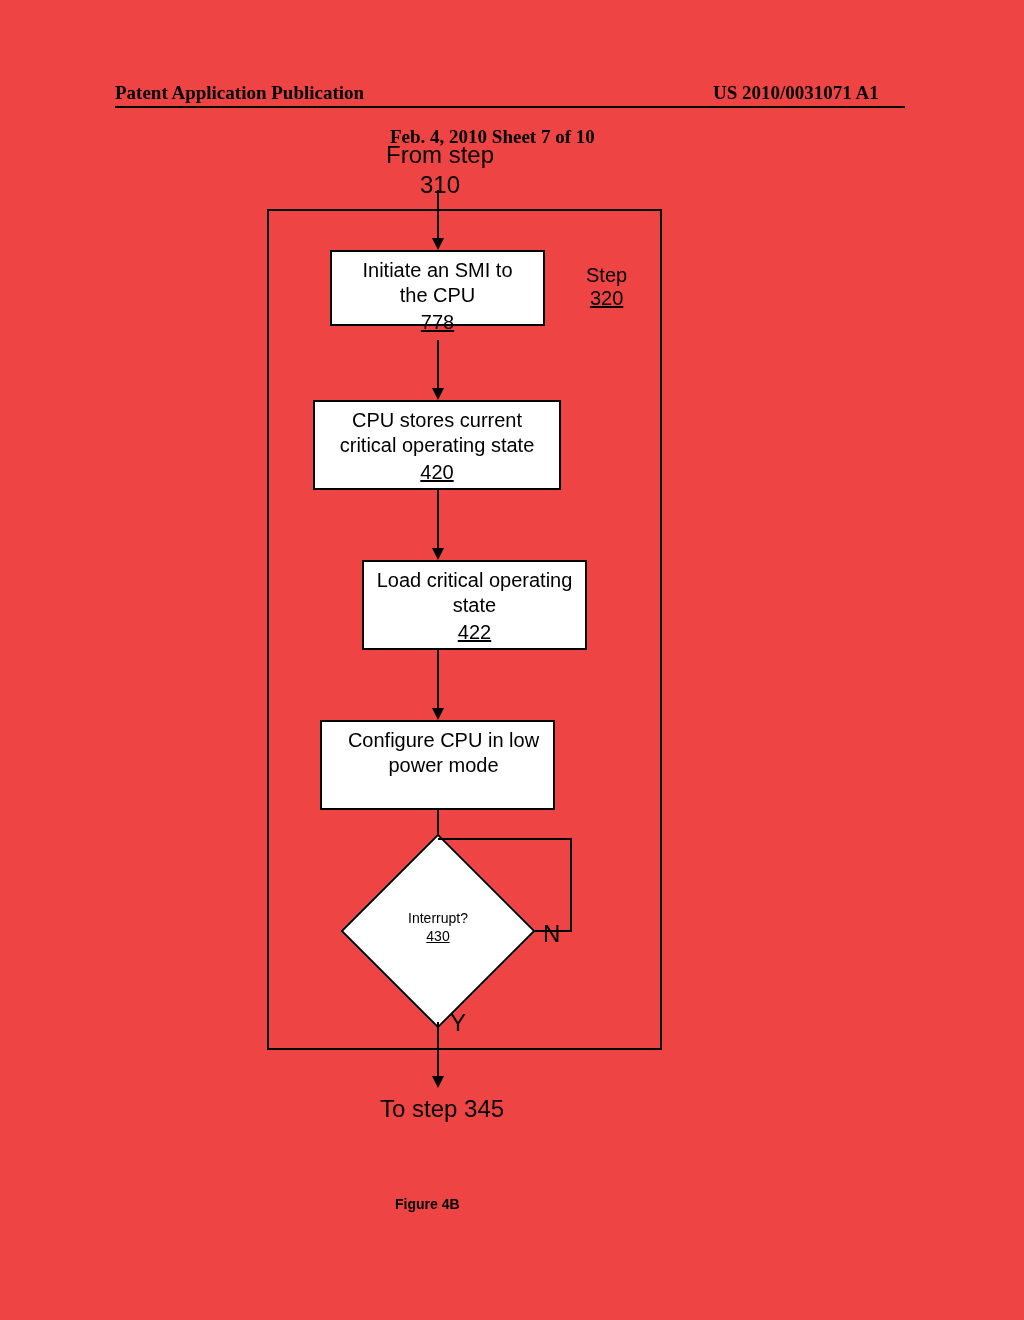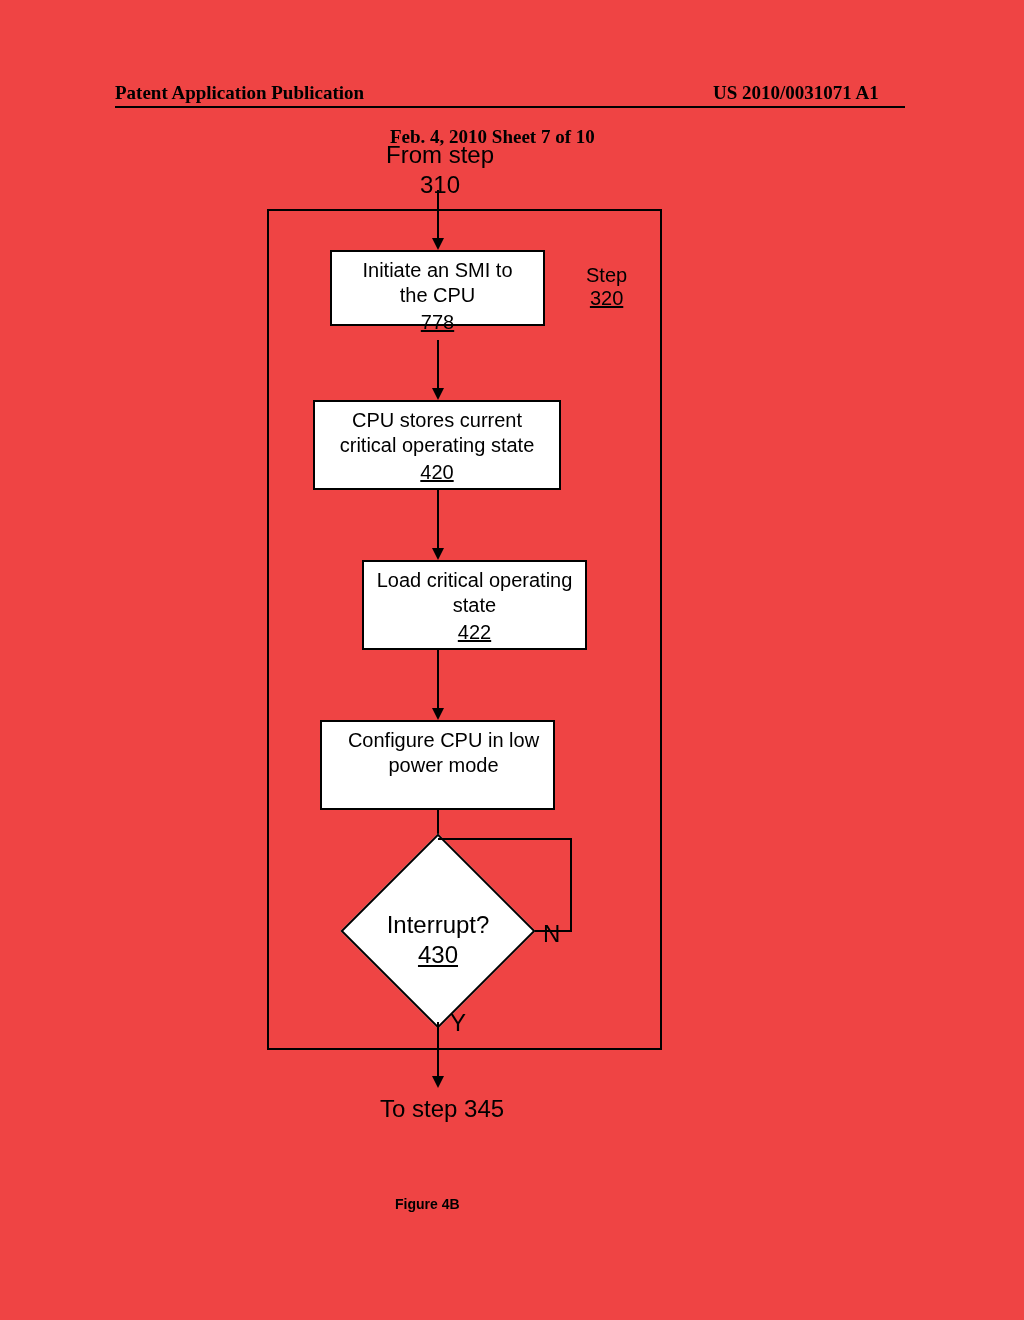--- a/index.html
+++ b/index.html
@@ -99,21 +99,21 @@
     width: 138px;
     height: 138px;
     transform: rotate(45deg);
     border: 2px solid #000;
     background: #fff;
     box-sizing: border-box;
   }
   .diamond-label {
     position: absolute;
     text-align: center;
-    font-size: 24px;
+    font-size: 14px;
     line-height: 1.25;
   }
   .diamond-label .ref {
     text-decoration: underline;
   }
 
   .step-outer {
     position: absolute;
     border: 2px solid #000;
     box-sizing: border-box;

